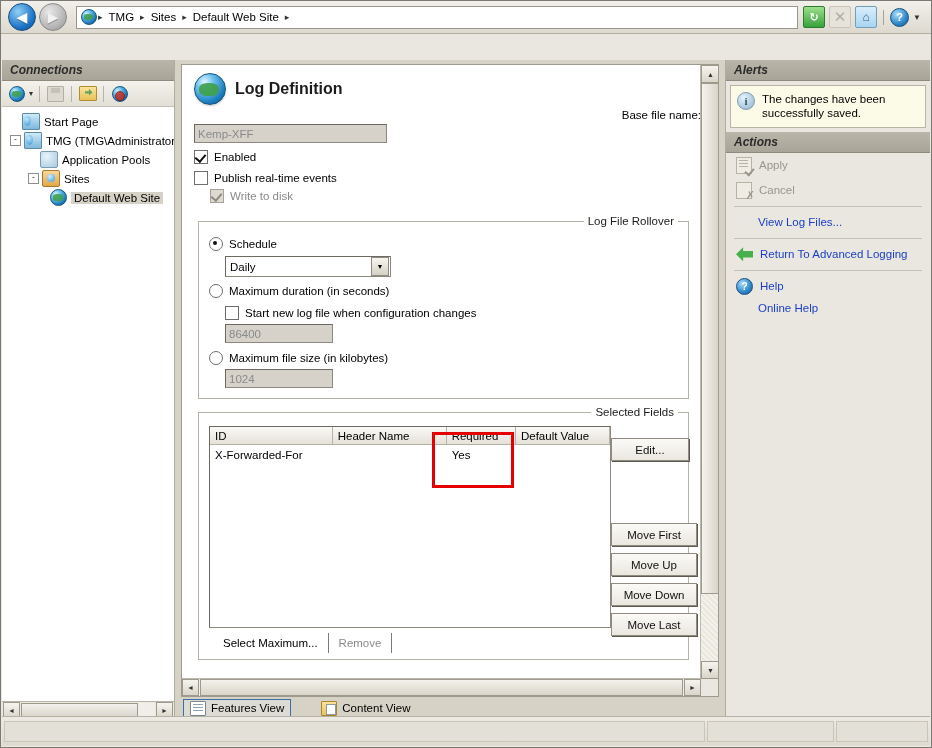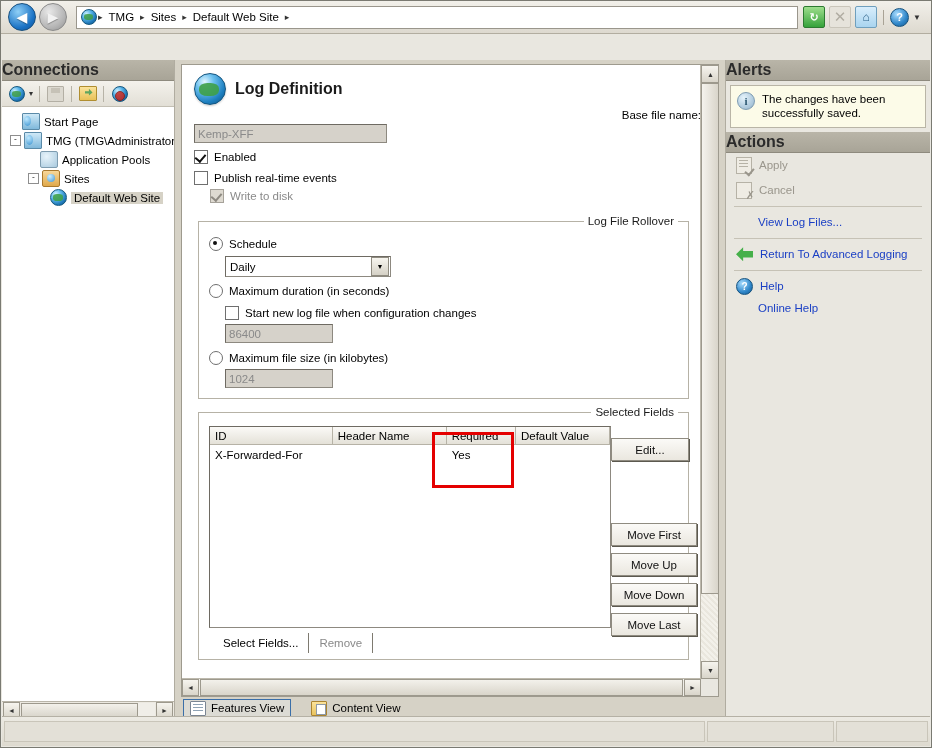--- a/index.html
+++ b/index.html
@@ -45,22 +45,22 @@
   .ic-sep{width:1px;height:15px;background:#a9a396;margin:0 2px;}
   .ic-help{width:17px;height:17px;border-radius:50%;
     background:radial-gradient(circle at 35% 30%,#a9ddff,#2f86c9 60%,#15598f);border:1px solid #14527f;
     color:#fff;font-weight:bold;font-size:11px;display:flex;align-items:center;justify-content:center;}
   .ic-caret{font-size:8px;color:#333;}
 
   
   .panes{position:absolute;left:1px;top:59px;right:1px;bottom:28px;display:flex;background:#d6d2c6;}
 
   .panehdr{height:20px;background:linear-gradient(to bottom,#b9b5a8,#a8a497);
-    border-bottom:1px solid #8e8a7e;display:flex;align-items:center;padding-left:0;
-    font-weight:bold;font-size:16px;color:#2b2b2b;}
+    border-bottom:1px solid #8e8a7e;display:flex;align-items:center;padding-left:8px;
+    font-weight:bold;font-size:12px;color:#2b2b2b;font-style:italic;}
 
   
   .conn{width:172px;display:flex;flex-direction:column;border-right:1px solid #b0aca0;background:#efede7;}
   .conntb{height:25px;background:linear-gradient(to bottom,#f4f2ec,#e2dfd6);border-bottom:1px solid #c3bfb3;
     display:flex;align-items:center;gap:3px;padding-left:5px;}
   .tbsep{width:1px;height:16px;background:#b7b3a7;margin:0 3px;}
   .tbi{width:19px;height:19px;display:flex;align-items:center;justify-content:center;}
   .ic-save{width:15px;height:14px;background:#dcd9d0;border:1px solid #b3afa4;border-radius:1px;position:relative;}
   .ic-save:after{content:"";position:absolute;left:3px;top:1px;width:9px;height:5px;background:#c6c2b7;}
   .ic-folder{width:16px;height:13px;background:linear-gradient(to bottom,#fbe39b,#e8c158);
@@ -163,21 +163,21 @@
     border-left:1px solid #bdb9ad;display:flex;flex-direction:column;}
   .vsb-track{flex:1;position:relative;background:repeating-linear-gradient(45deg,#f3f1ea,#f3f1ea 2px,#eae7de 2px,#eae7de 4px);}
   .vsb-thumb{position:absolute;left:0;top:0;width:17px;height:88%;
     background:linear-gradient(to right,#f5f3ed,#d7d3c8);border:1px solid #9d998d;}
   .hsb{position:absolute;left:0;right:17px;bottom:0;height:17px;background:#f0eee8;
     border-top:1px solid #bdb9ad;display:flex;align-items:center;}
   .hsb-track{flex:1;height:15px;background:linear-gradient(to bottom,#f3f1eb,#d9d5ca);
     border:1px solid #9d998d;margin:0 1px;}
   .sbcorner{position:absolute;right:0;bottom:0;width:17px;height:17px;background:#e9e7e0;}
 
-  .viewtabs{height:22px;display:flex;align-items:center;gap:14px;padding-left:8px;}
+  .viewtabs{height:22px;display:flex;align-items:center;gap:24px;padding-left:8px;}
   .vtab{display:flex;align-items:center;gap:5px;padding:1px 6px;font-size:11.5px;}
   .vtab.active{border:1px solid #3b6fa8;background:#dcdbd4;}
   .ic-feat{width:14px;height:13px;background:#fff;border:1px solid #7a8592;border-radius:1px;position:relative;}
   .ic-feat:after{content:"";position:absolute;left:2px;top:2px;right:2px;bottom:2px;
     background:repeating-linear-gradient(to bottom,#8fa3b5,#8fa3b5 1px,#fff 1px,#fff 3px);}
   .ic-cont{width:14px;height:13px;background:linear-gradient(to bottom,#fbe39b,#e9c35e);
     border:1px solid #ab8430;border-radius:1px;position:relative;}
   .ic-cont:after{content:"";position:absolute;left:4px;top:2px;width:8px;height:9px;background:#fff;
     border:1px solid #8e99a6;}
 
@@ -393,21 +393,21 @@
 
             <div class="btncol">
               <div class="btn" style="margin-top:20px">Edit...</div>
               <div class="btn wide" style="margin-top:62px">Move First</div>
               <div class="btn wide">Move Up</div>
               <div class="btn wide">Move Down</div>
               <div class="btn wide">Move Last</div>
             </div>
 
             <div class="bottombtns">
-              <div class="flatbtn">Select Fields...</div>
+              <div class="flatbtn">Select Maximum...</div>
               <div class="flatbtn dimtxt">Remove</div>
             </div>
           </fieldset>
 
         </div>
 
         <div class="vsb">
           <div class="sbbtn" style="width:17px;height:16px">▲</div>
           <div class="vsb-track">
             <div class="vsb-thumb"></div>

